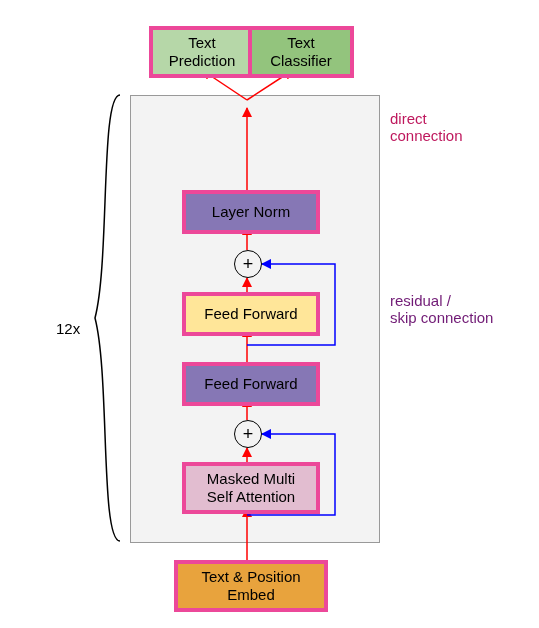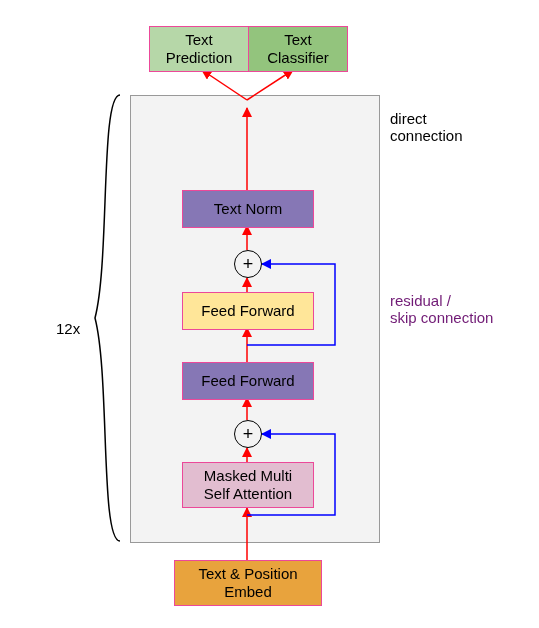--- a/index.html
+++ b/index.html
@@ -1,28 +1,28 @@
 <!DOCTYPE html>
 <html><head>
 <meta charset="utf-8">
 <style>
 body{margin:0;font-family:Arial,sans-serif;background:#fff}
 .canvas{position:relative;width:539px;height:628px}
-.box{position:absolute;border:1px solid #ec4899;display:flex;align-items:center;justify-content:center;text-align:center;font-size:15px;line-height:1.2}
+.box{position:absolute;border:4px solid #ec4899;display:flex;align-items:center;justify-content:center;text-align:center;font-size:15px;line-height:1.2}
 .embed{background:#e8a33d}
 .mask{background:#e2bdd0}
 .ff{background:#8677b5;color:#000}
 .ffy{background:#ffe699}
 .ln{background:#8677b5}
 .pred1{background:#b6d7a8}
 .pred2{background:#93c47d}
 .plus{position:absolute;width:26px;height:26px;border:1px solid #000;border-radius:50%;background:#f3f3f3;display:flex;align-items:center;justify-content:center;font-size:18px}
 .grey{position:absolute;background:#f3f3f3;border:1px solid #999}
 .label{position:absolute;font-size:15px}
-.red{color:#000000}
+.red{color:#be185d}
 .blue{color:#701a75}
 svg{position:absolute;left:0;top:0}
 </style>
 </head>
 <body>
 
 <div class="canvas">
 
 <div class="grey" style="left:130px;top:95px;width:248px;height:446px"></div>
 
@@ -72,21 +72,21 @@
 
 <div class="box ffy" style="left:182px;top:292px;width:130px;height:36px">
       <span>Feed Forward</span>
     </div>
 
 <div class="plus" style="left:234px;top:250px">
       <span>+</span>
     </div>
 
 <div class="box ln" style="left:182px;top:190px;width:130px;height:36px">
-      <span>Text Norm</span>
+      <span>Layer Norm</span>
     </div>
 
 <div class="box pred1" style="left:149px;top:26px;width:98px;height:44px">
       <span style="white-space:pre-line">Text
 Prediction</span>
     </div>
 <div class="box pred2" style="left:248px;top:26px;width:98px;height:44px">
       <span style="white-space:pre-line">Text
 Classifier</span>
     </div>

